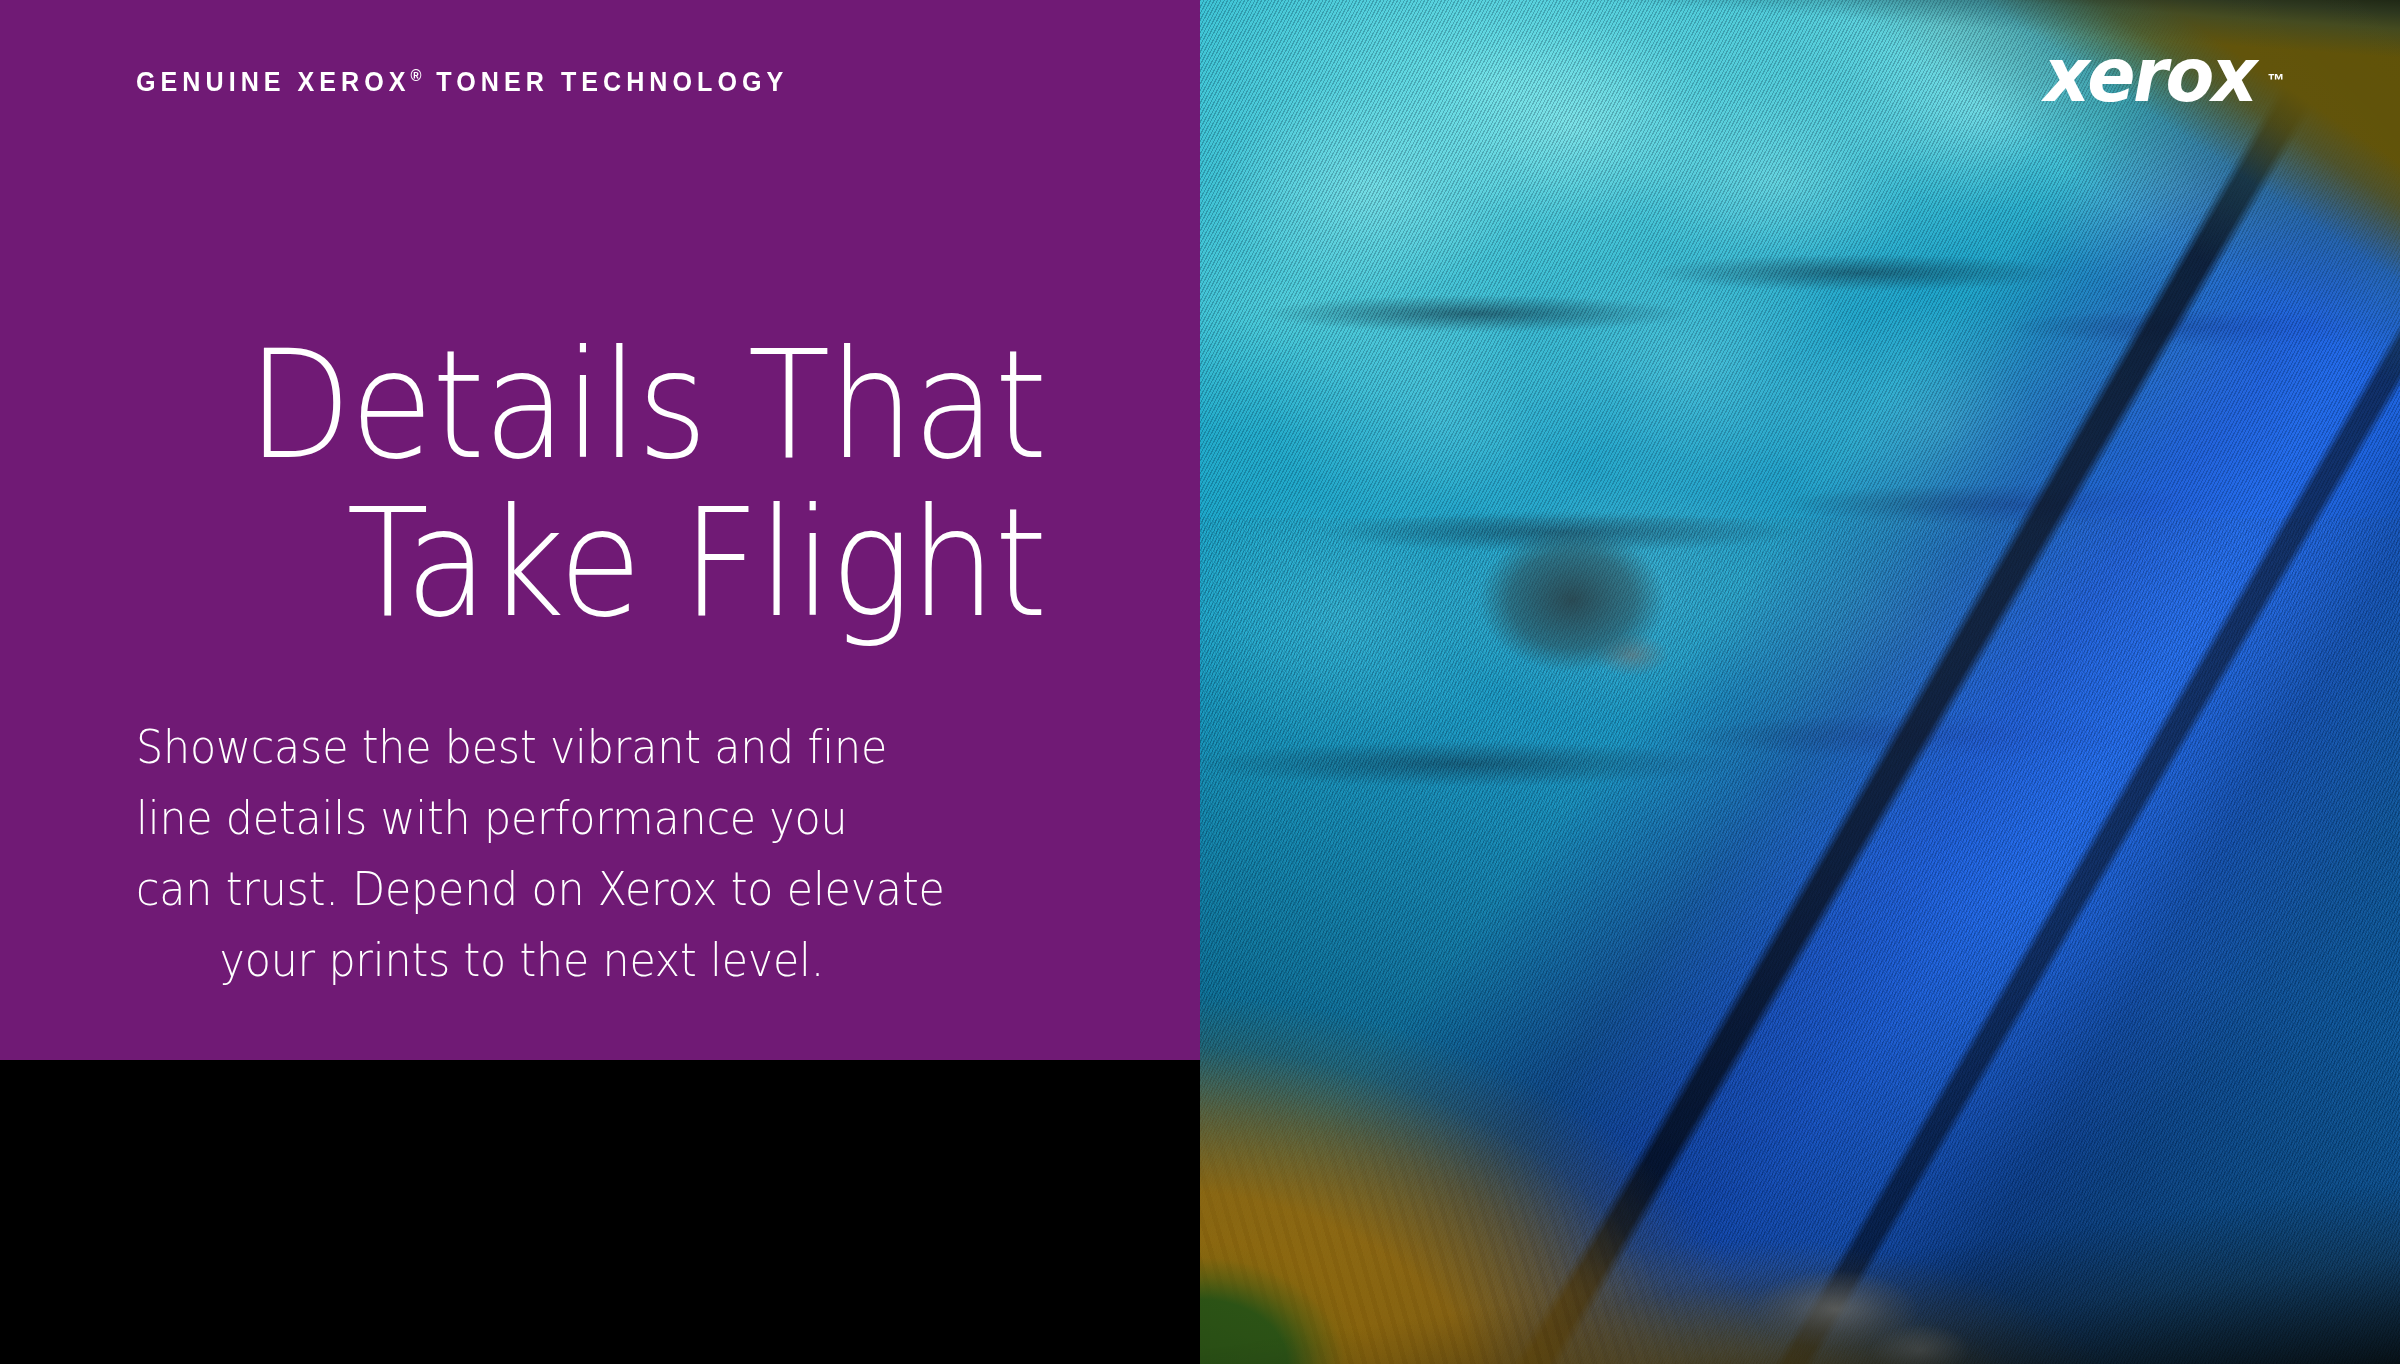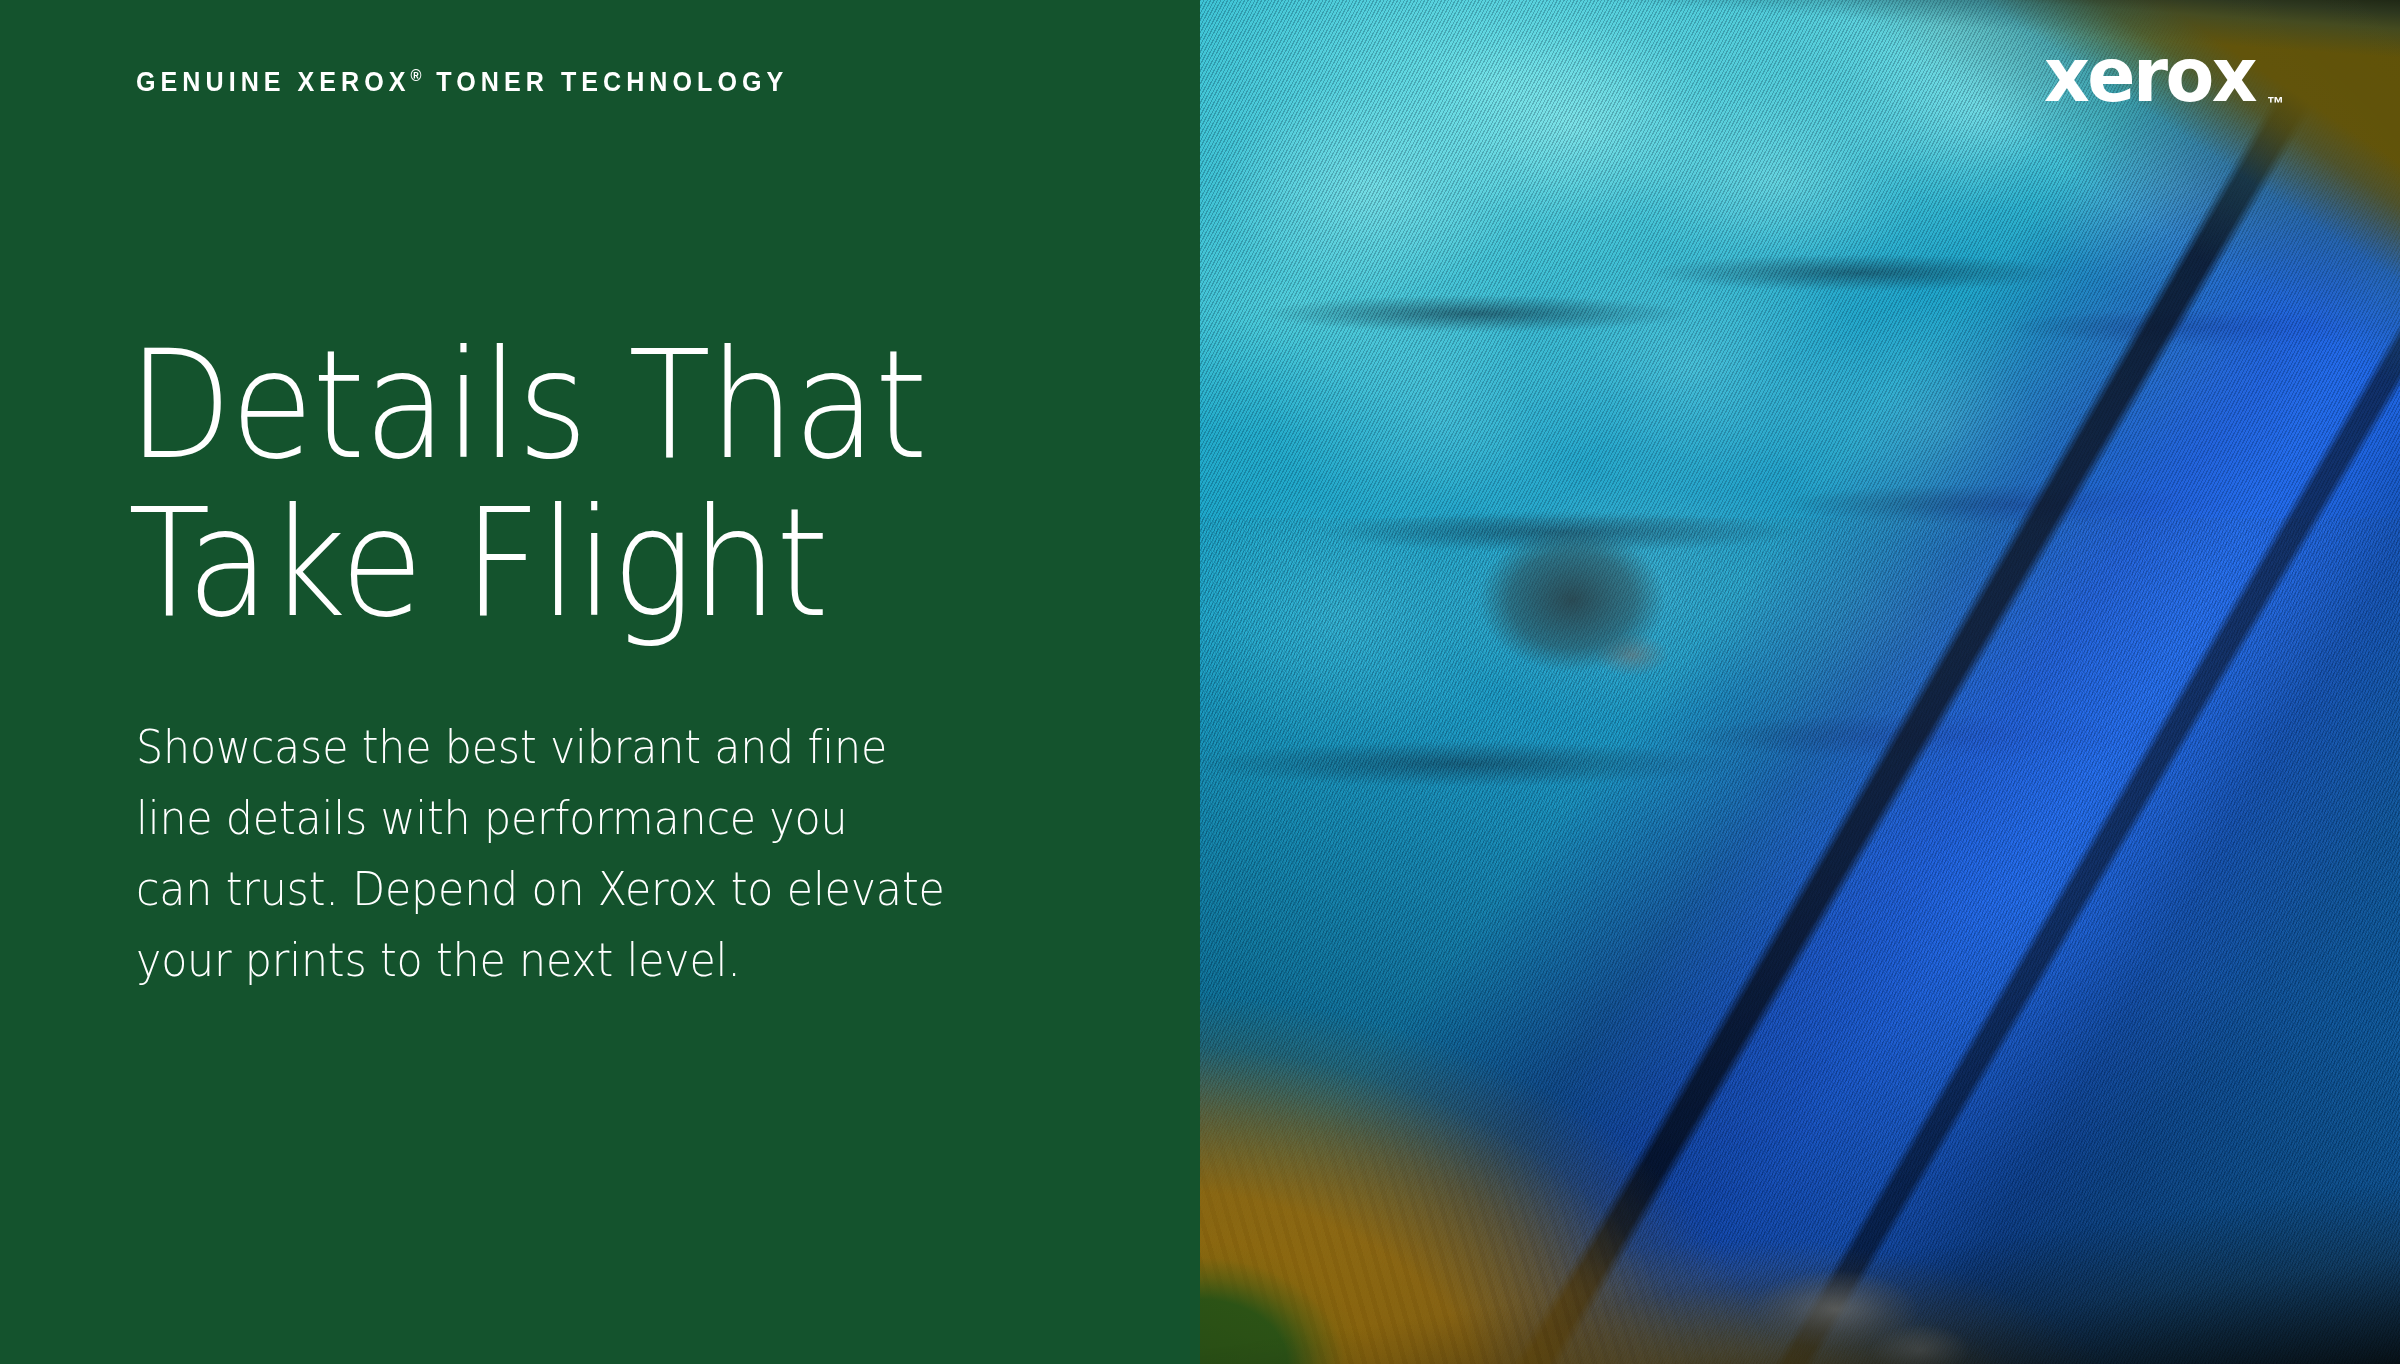--- a/index.html
+++ b/index.html
@@ -19,23 +19,24 @@
     width: 2400px;
     height: 1364px;
     display: flex;
     background: #000000;
   }
 
   
   .left-panel {
     position: relative;
     width: 1200px;
-    height: 1364px;
-    background: #14532d;
+    height: 1060px;
+    background: #701a75;
     flex: 0 0 1200px;
+    text-align: right;
   }
 
   .eyebrow {
     position: absolute;
     left: 136px;
     top: 68px;
     color: #ffffff;
     font-family: "Liberation Sans", sans-serif;
     font-weight: 700;
     font-size: 27px;
@@ -307,23 +308,24 @@
       radial-gradient(ellipse 1500px 1200px at 45% 36%, rgba(255,255,255,0.07) 0%, rgba(0,0,0,0) 60%),
       linear-gradient(200deg, rgba(0,0,0,0.0) 58%, rgba(0,8,18,0.30) 86%, rgba(0,6,14,0.45) 100%);
   }
 
   
   .logo {
     position: absolute;
     right: 116px;
     top: 38px;
     display: flex;
-    align-items: flex-end;
+    align-items: center;
     z-index: 30;
     line-height: 1;
+    font-style: italic;
   }
   .logo-word {
     color: #ffffff;
     font-family: "DejaVu Sans", sans-serif;
     font-weight: 700;
     font-size: 74px;
     letter-spacing: -2.6px;
     line-height: 1;
     transform: scaleX(0.96);
     transform-origin: left top;

